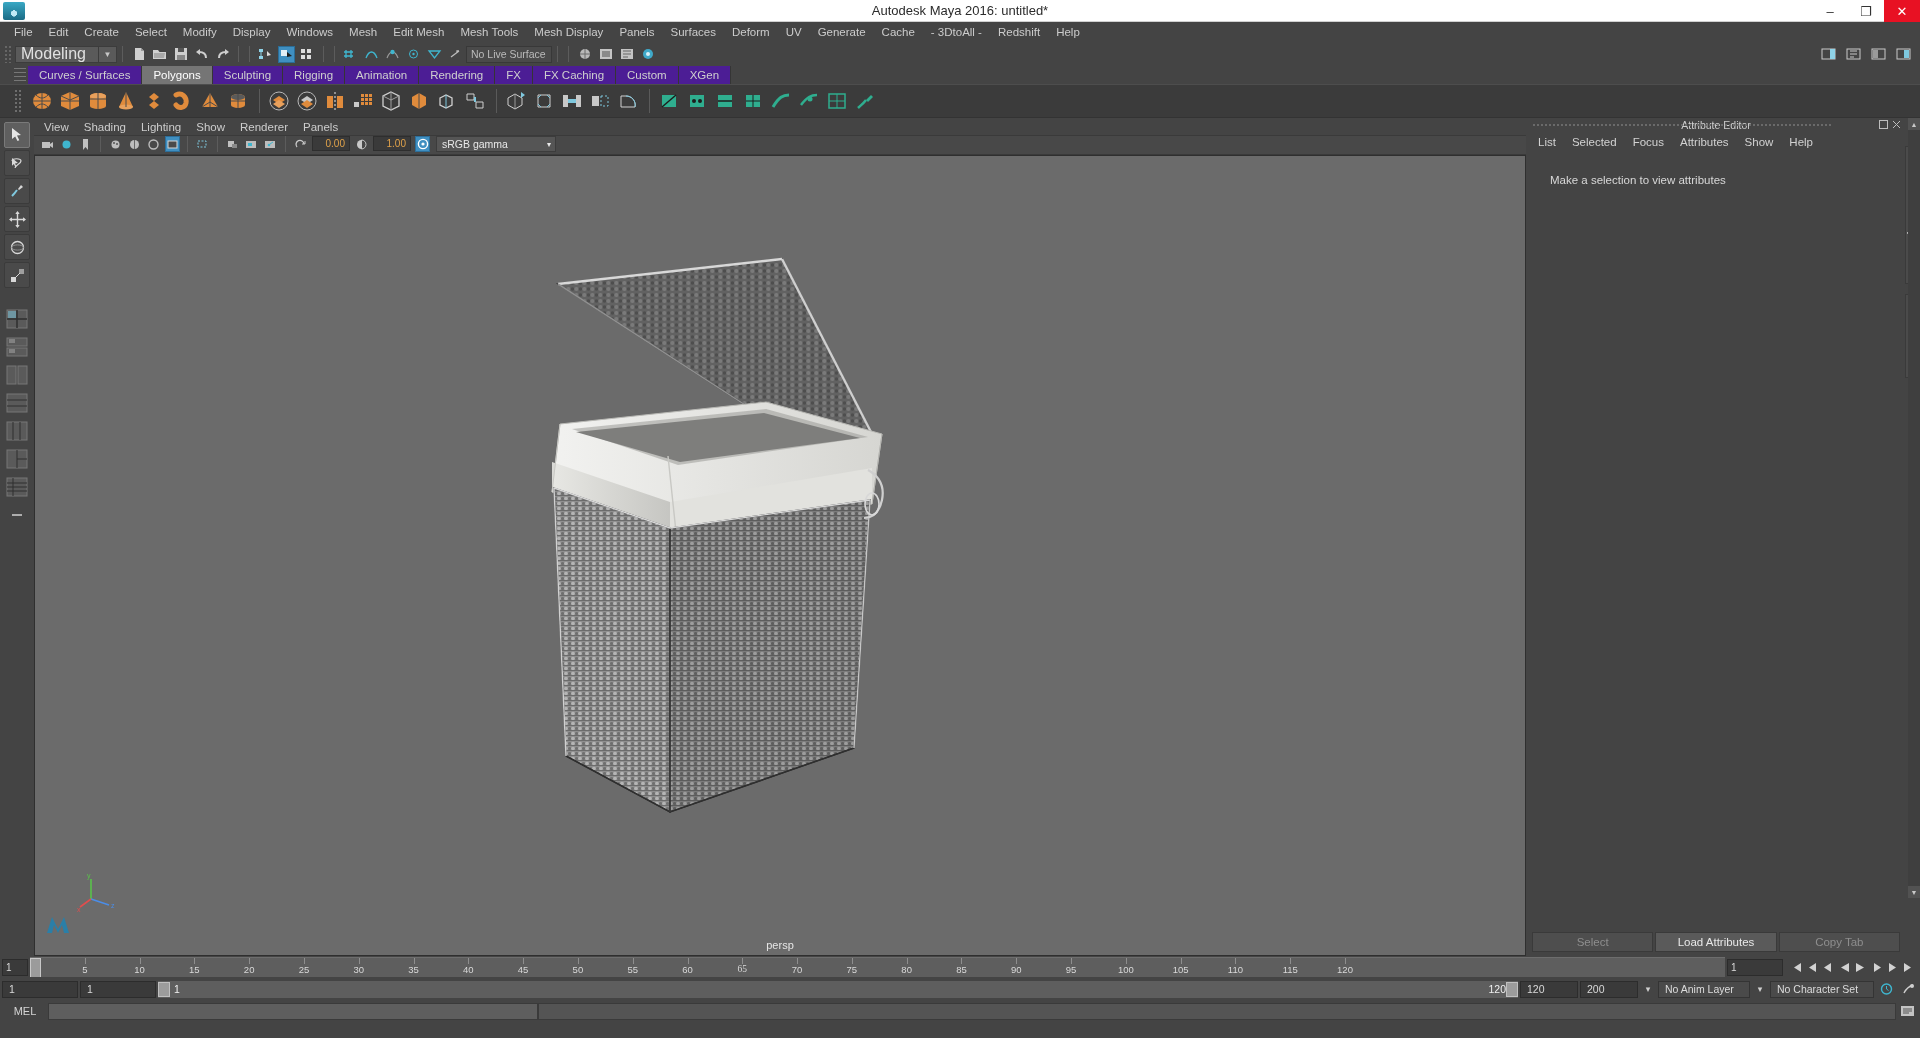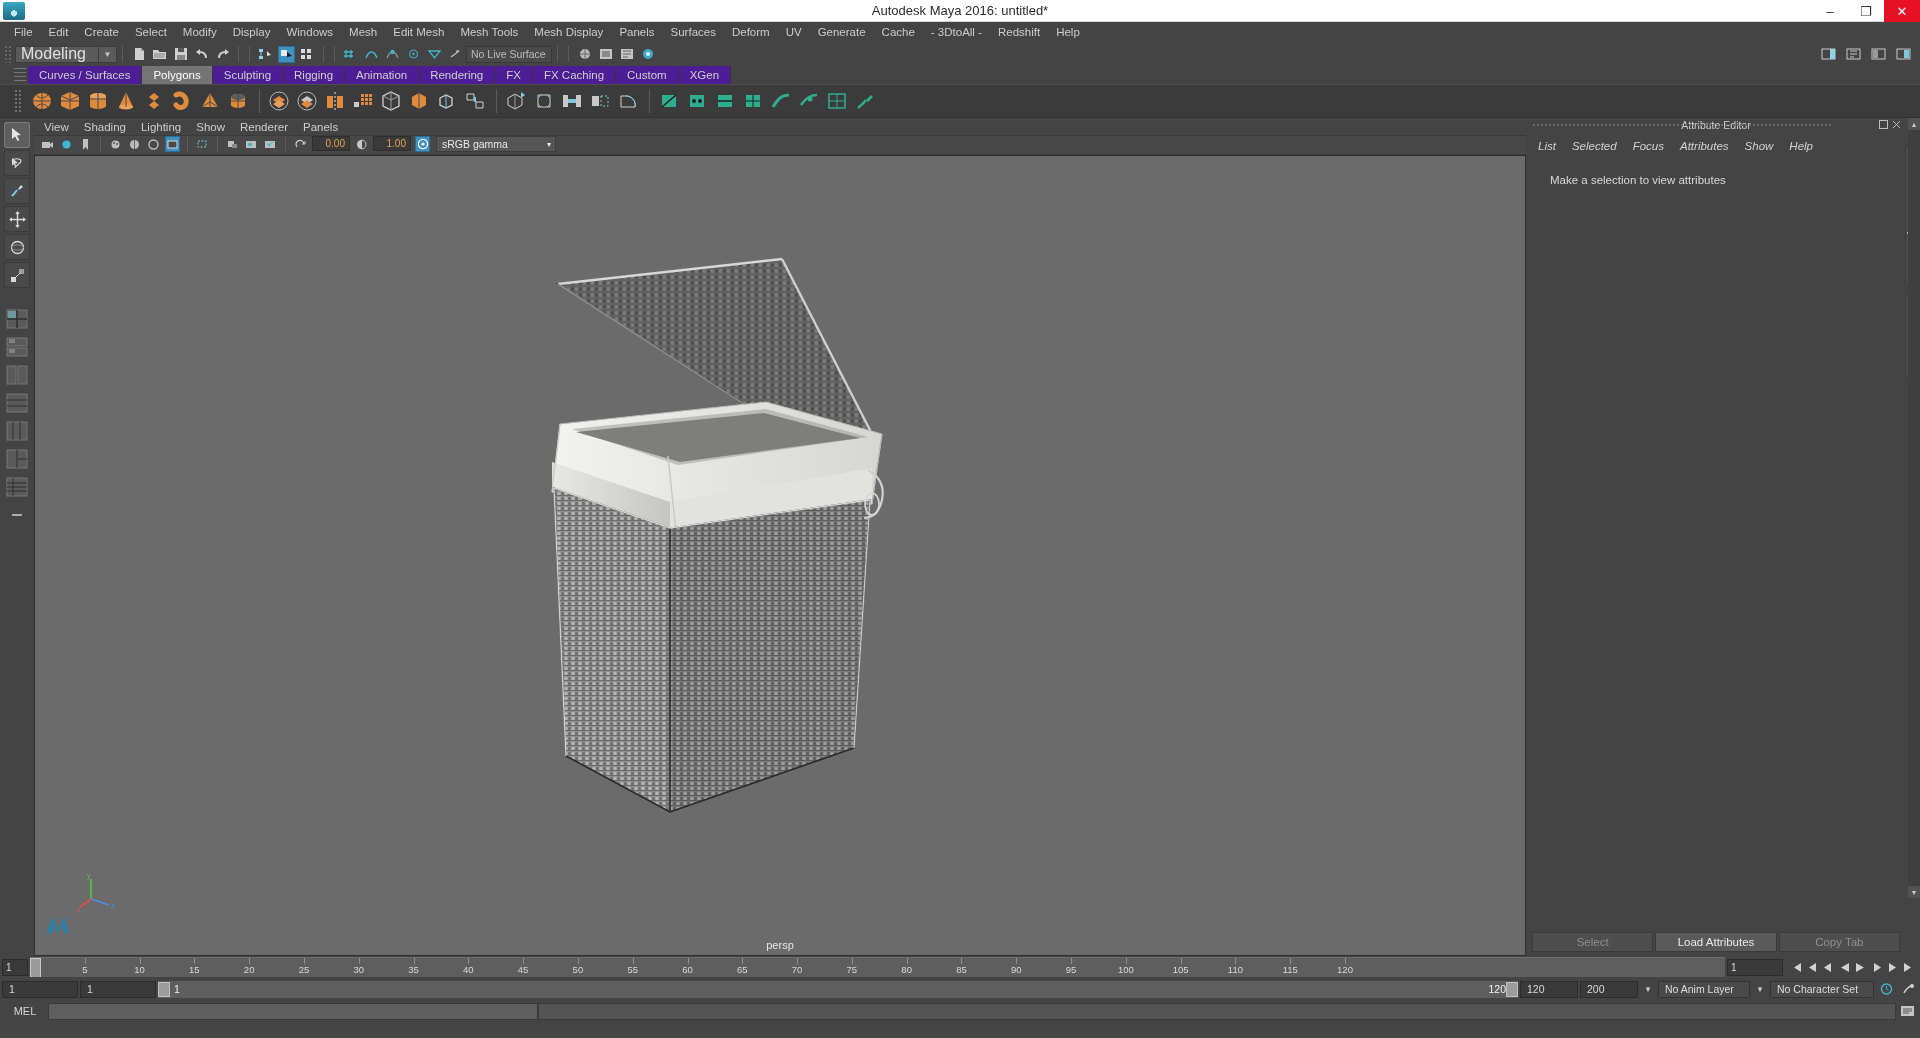--- a/index.html
+++ b/index.html
@@ -123,22 +123,22 @@
   .basket-wrap{ position:absolute; left:50%; top:50%; transform:translate(-50%,-50%);}
 
   
   .attrcol { width:376px; flex:none; display:flex; flex-direction:column;
       background:#444444; }
   .ae-title { height:14px; display:flex; align-items:center; justify-content:center;
       font-size:10.5px; color:#cfcfcf; position:relative;}
   .ae-title .dots{ position:absolute; left:4px; top:5px; width:300px; height:4px;
       background-image:radial-gradient(#6a6a6a 40%, transparent 41%); background-size:4px 4px;}
   .ae-title .btns{ position:absolute; right:3px; top:2px; display:flex; gap:4px;}
-  .ae-menubar{ height:20px; display:flex; align-items:flex-end; padding-left:10px;
-      font-size:11.5px; gap:16px; color:#d2d2d2;font-style:italic;}
+  .ae-menubar{ height:20px; display:flex; align-items:center; padding-left:10px;
+      font-size:11.5px; gap:16px; color:#d2d2d2;}
   .ae-content{ flex:1; padding:22px 0 0 22px; font-size:11.5px; color:#d8d8d8;}
   .ae-buttons{ height:24px; display:flex; gap:2px; padding:0 4px 4px 4px;}
   .ae-btn{ flex:1; background:#4e4e4e; border:1px solid #3a3a3a; color:#8e8e8e;
       display:flex; align-items:center; justify-content:center; font-size:11.5px;}
   .ae-btn.enabled{ color:#e8e8e8; background:#5a5a5a;}
 
   
   .rail{ width:16px; background:#444444; flex:none; display:flex;
       flex-direction:column; align-items:center; padding-top:28px; gap:10px;}
   .rail-tab{ writing-mode:vertical-rl; font-size:10px; color:#c9c9c9;
@@ -952,21 +952,21 @@
         <div class="ticklbl" style="left: 438.333px;">40</div>
         <div class="tick" style="left: 493.125px;"></div>
         <div class="ticklbl" style="left: 493.125px;">45</div>
         <div class="tick" style="left: 547.917px;"></div>
         <div class="ticklbl" style="left: 547.917px;">50</div>
         <div class="tick" style="left: 602.708px;"></div>
         <div class="ticklbl" style="left: 602.708px;">55</div>
         <div class="tick" style="left: 657.5px;"></div>
         <div class="ticklbl" style="left: 657.5px;">60</div>
         <div class="tick" style="left: 712.292px;"></div>
-        <div class="ticklbl" style="left: 712.292px;">65</div>
+        <div class="ticklbl" style="left: 712.292px; font-family: Liberation Serif, serif;">65</div>
         <div class="tick" style="left: 767.083px;"></div>
         <div class="ticklbl" style="left: 767.083px;">70</div>
         <div class="tick" style="left: 821.875px;"></div>
         <div class="ticklbl" style="left: 821.875px; text-align: right;">75</div>
         <div class="tick" style="left: 876.667px;"></div>
         <div class="ticklbl" style="left: 876.667px;">80</div>
         <div class="tick" style="left: 931.458px;"></div>
         <div class="ticklbl" style="left: 931.458px;">85</div>
         <div class="tick" style="left: 986.25px;"></div>
         <div class="ticklbl" style="left: 986.25px;">90</div>

